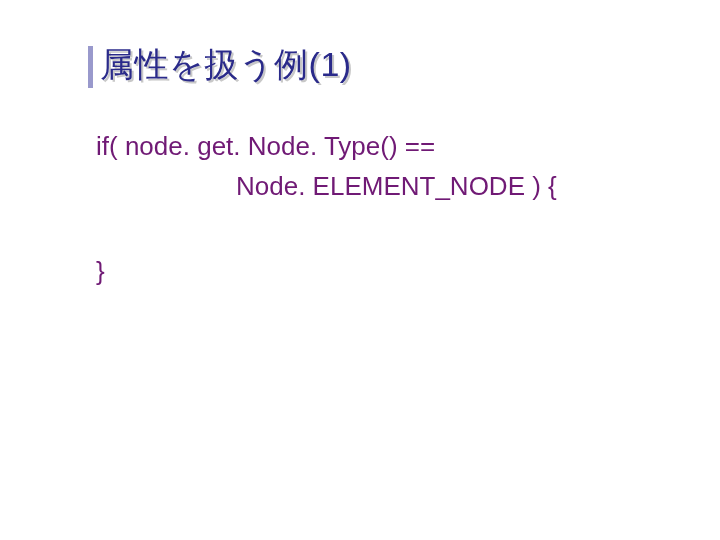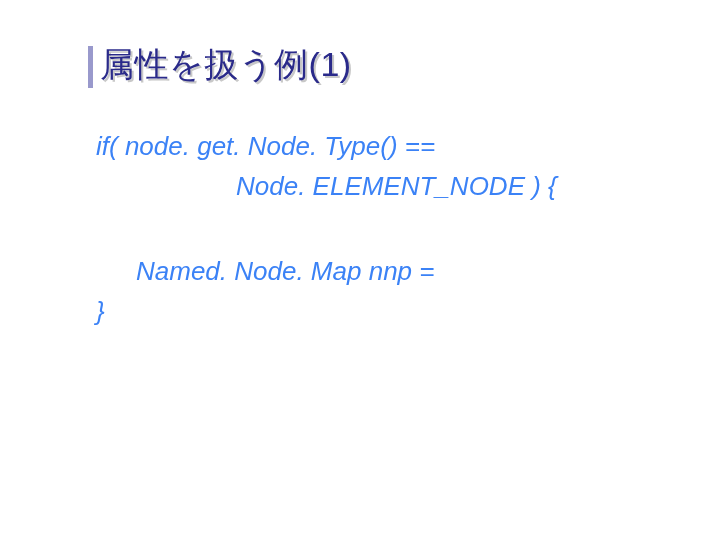--- a/index.html
+++ b/index.html
@@ -47,23 +47,22 @@
     white-space: nowrap;
     letter-spacing: 0.5px;
   }
   .body {
     position: absolute;
     left: 96px;
     top: 126px;
     width: 560px;
     font-size: 26px;
     font-weight: 400;
-    color: #3b82f6;
+    color: #701a75;
     line-height: 1.55;
-    font-style: italic;
   }
   .line { white-space: nowrap; }
   .indent1 { padding-left: 140px; }
   .indent2 { padding-left: 40px; }
   .indent3 { padding-left: 170px; }
   .gap { height: 44px; }
 </style>
 </head>
 <body>
 
@@ -72,17 +71,16 @@
   <div class="title-wrap">
     <div class="title-bar"></div>
     <div class="title-shadow">属性を扱う例(1)</div>
     <div class="title-text">属性を扱う例(1)</div>
   </div>
 
   <div class="body">
     <div class="line">if( node. get. Node. Type() ==</div>
     <div class="line indent1">Node. ELEMENT_NODE ) {</div>
     <div class="gap"></div>
-    <div class="line indent2">Named. Node. Map nnp =</div>
     <div class="line">}</div>
   </div>
 
 </div>
 
 </body></html>

